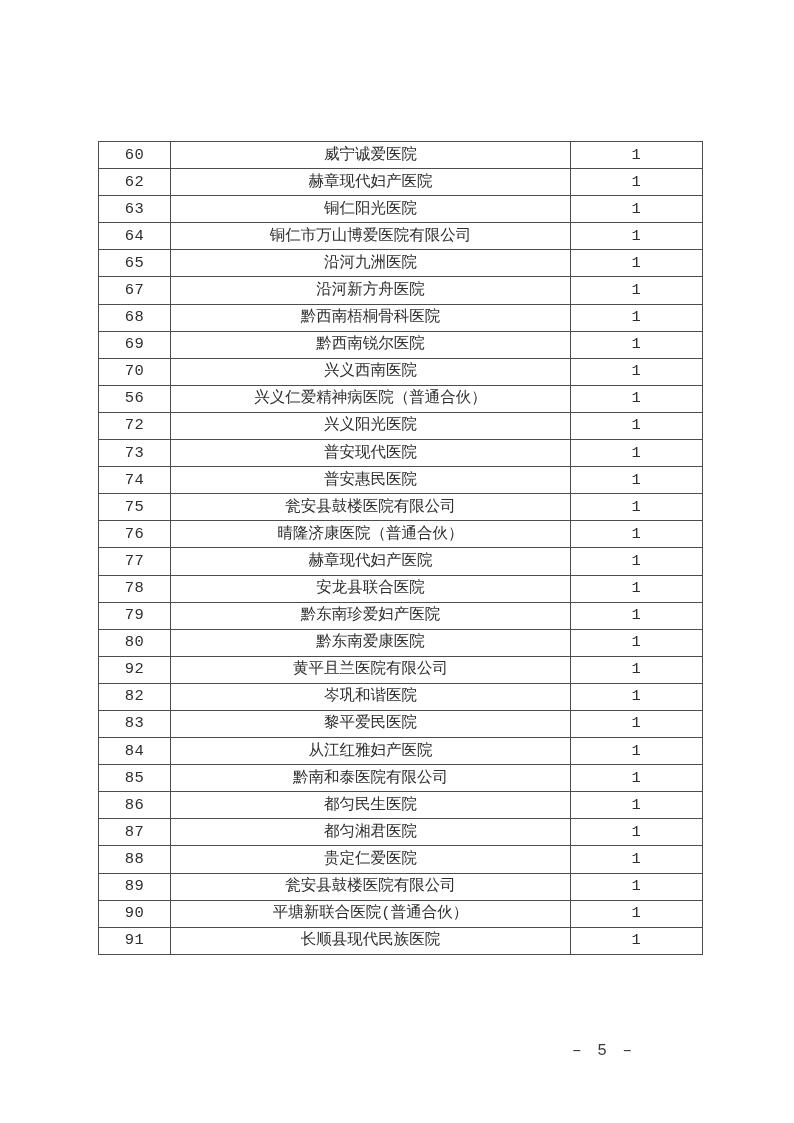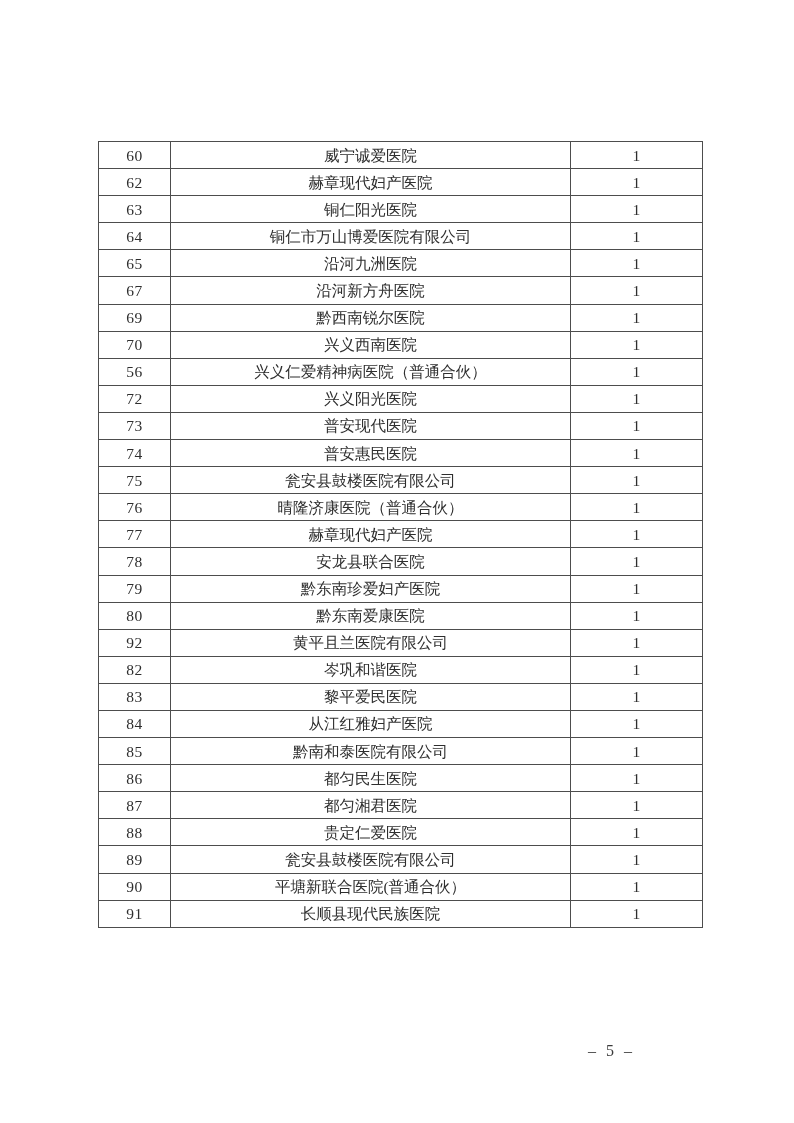--- a/index.html
+++ b/index.html
@@ -5,21 +5,21 @@
   html, body {
     margin: 0;
     padding: 0;
     background: #ffffff;
   }
   .page {
     position: relative;
     width: 729px;
     height: 1123px;
     background: #ffffff;
-    font-family: Liberation Serif, serif;
+    font-family: Liberation Mono, monospace;
     color: #2e2e2e;
     overflow: hidden;
   }
   table.doc-table {
     position: absolute;
     left: 98px;
     top: 141px;
     width: 604px;
     border-collapse: collapse;
     table-layout: fixed;
@@ -95,20 +95,25 @@
     <td class="cell-value">1</td>
   </tr>
 
 
   <tr>
     <td class="cell-no">67</td>
     <td class="cell-name">沿河新方舟医院</td>
     <td class="cell-value">1</td>
   </tr>
 
+  <tr>
+    <td class="cell-no">68</td>
+    <td class="cell-name">黔西南梧桐骨科医院</td>
+    <td class="cell-value">1</td>
+  </tr>
 
   <tr>
     <td class="cell-no">69</td>
     <td class="cell-name">黔西南锐尔医院</td>
     <td class="cell-value">1</td>
   </tr>
 
   <tr>
     <td class="cell-no">70</td>
     <td class="cell-name">兴义西南医院</td>

